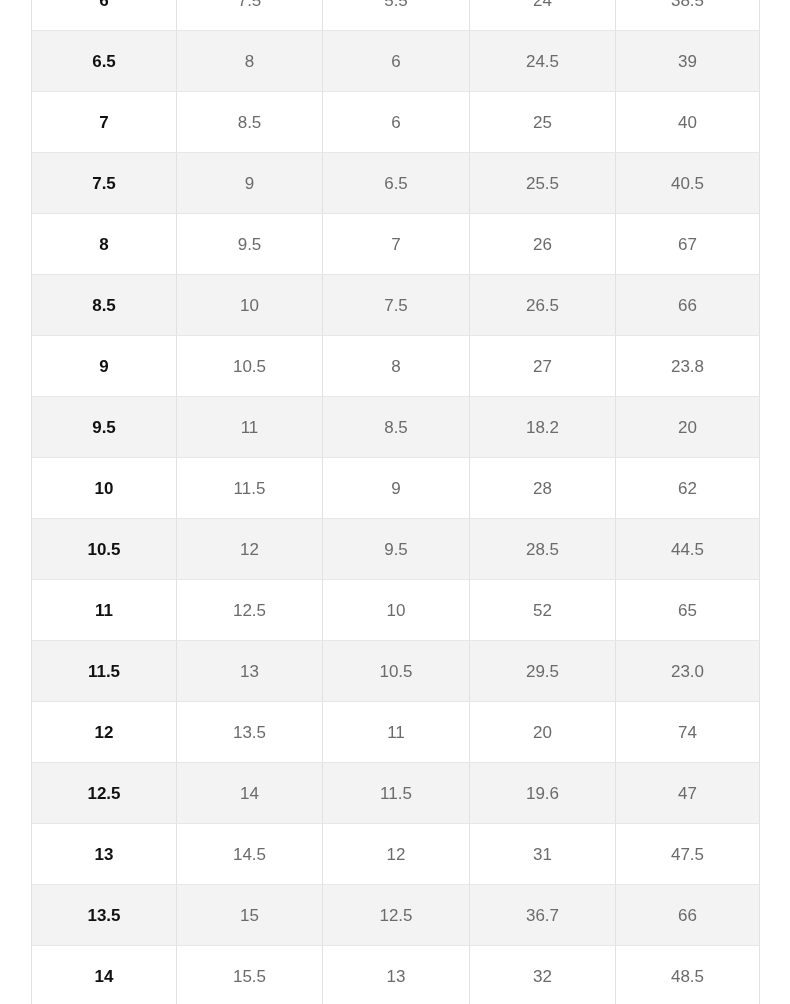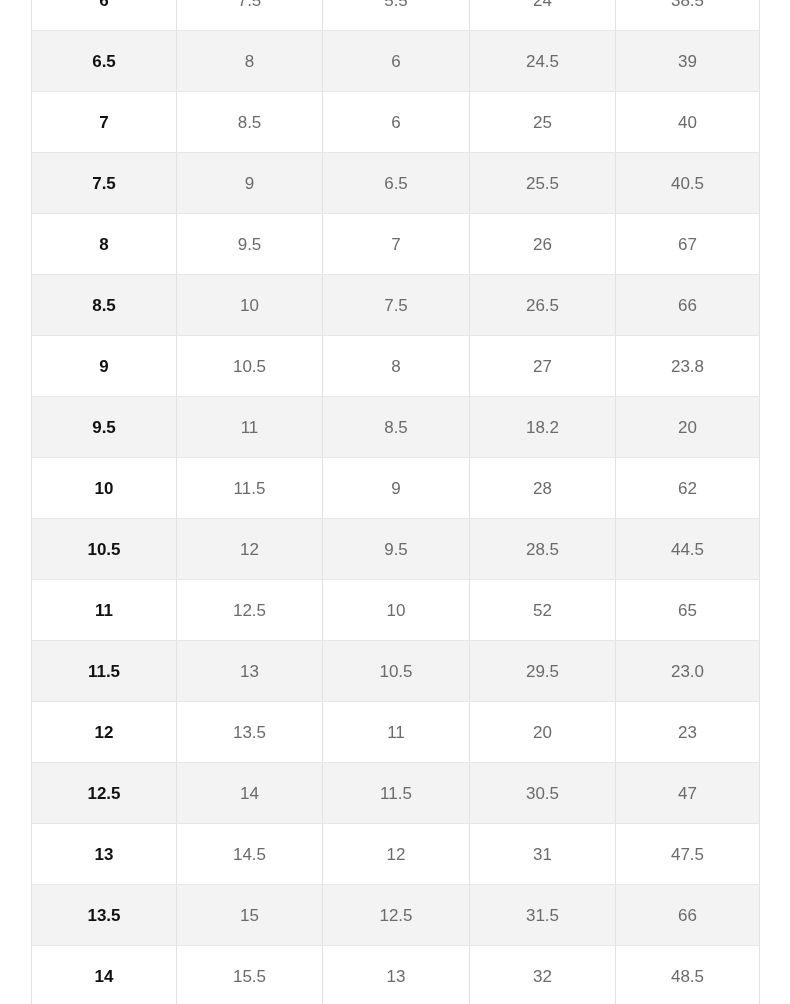--- a/index.html
+++ b/index.html
@@ -172,41 +172,41 @@
             <td>13</td>
             <td>10.5</td>
             <td>29.5</td>
             <td>23.0</td>
           </tr>
           <tr class="stripe-odd">
             <td class="primary-col">12</td>
             <td>13.5</td>
             <td>11</td>
             <td>20</td>
-            <td>23</td>
+            <td>74</td>
           </tr>
           <tr class="stripe-even">
             <td class="primary-col">12.5</td>
             <td>14</td>
             <td>11.5</td>
-            <td>30.5</td>
+            <td>19.6</td>
             <td>47</td>
           </tr>
           <tr class="stripe-odd">
             <td class="primary-col">13</td>
             <td>14.5</td>
             <td>12</td>
             <td>31</td>
             <td>47.5</td>
           </tr>
           <tr class="stripe-even">
             <td class="primary-col">13.5</td>
             <td>15</td>
             <td>12.5</td>
-            <td>31.5</td>
+            <td>36.7</td>
             <td>66</td>
           </tr>
           <tr class="stripe-odd">
             <td class="primary-col">14</td>
             <td>15.5</td>
             <td>13</td>
             <td>32</td>
             <td>48.5</td>
           </tr>
         </tbody>

